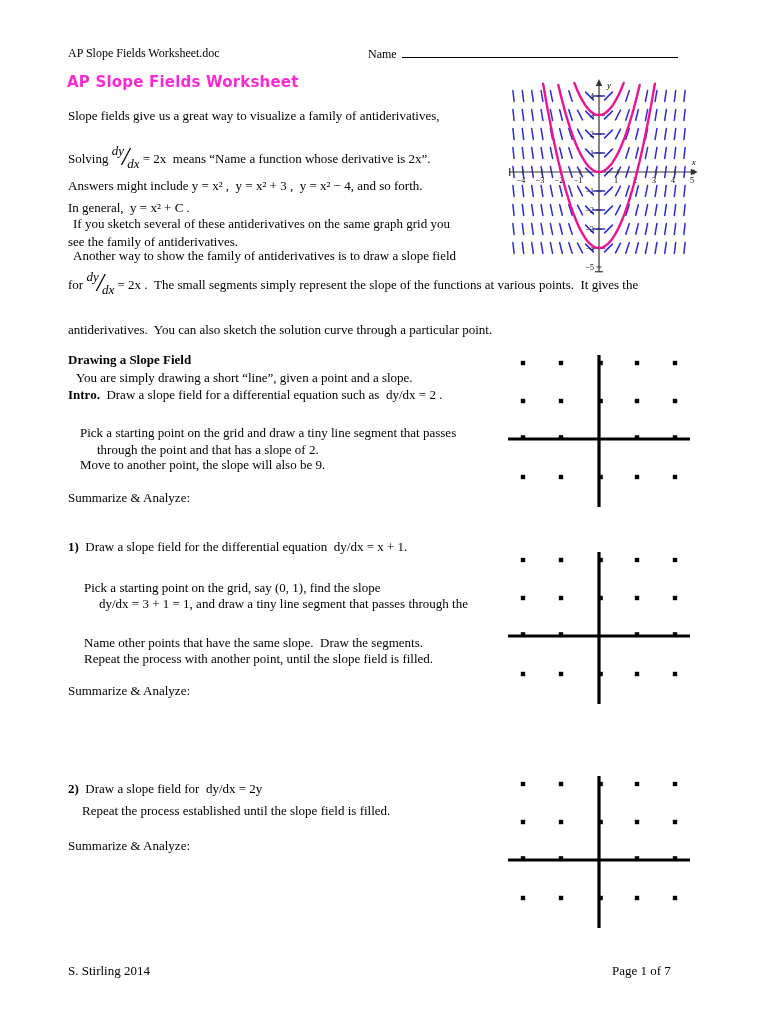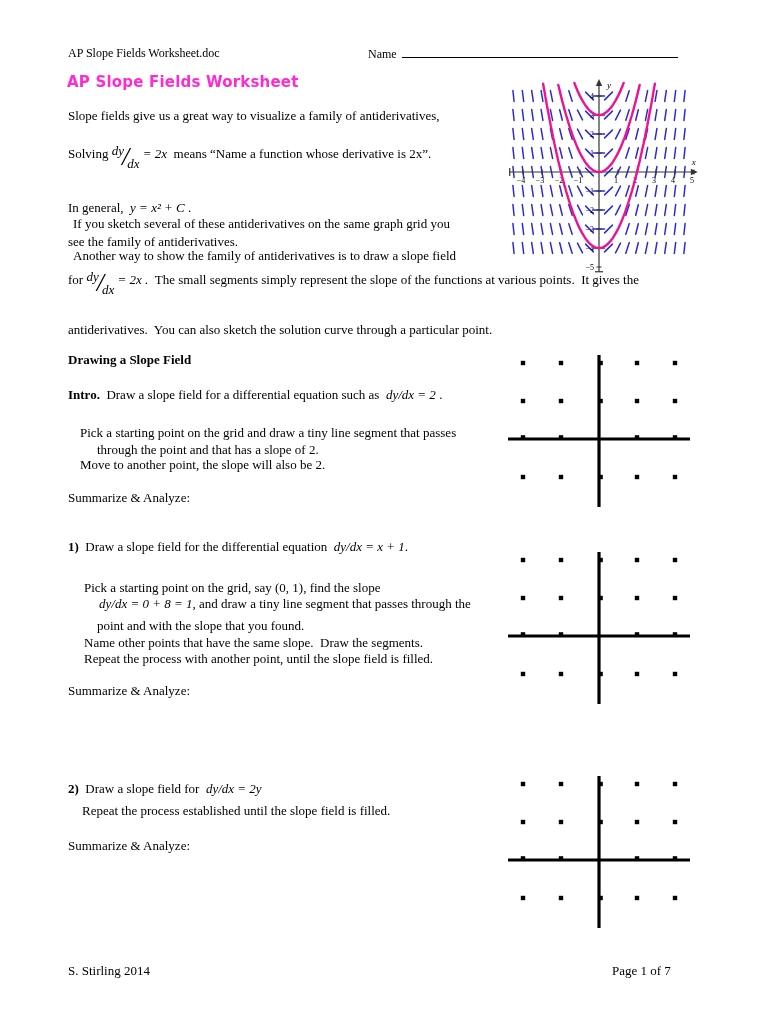--- a/index.html
+++ b/index.html
@@ -2,23 +2,23 @@
 <html><head>
 <meta charset="utf-8">
 <style>
   html,body{margin:0;padding:0}
   body{
     width:770px;height:1024px;position:relative;background:#ffffff;
     font-family:"Liberation Serif",serif;font-size:13px;color:#000;overflow:hidden;
   }
   .page{position:absolute;inset:0;background:#fff}
   .line{position:absolute;white-space:pre;line-height:19px}
-  .row{position:absolute;display:flex;align-items:center;white-space:pre}
+  .row{position:absolute;display:flex;align-items:flex-end;white-space:pre}
   .b{font-weight:bold}
-  .math{font-style:italic}
+  .math{}
   .title{
     font-family:"DejaVu Sans",sans-serif;font-weight:bold;font-size:15px;letter-spacing:.2px;
   }
   .hdr{font-size:12px}
   .name-line{display:inline-block;width:276px;border-bottom:1.4px solid #000;height:13px;margin-left:5px}
   .bigfrac{display:inline-flex;align-items:baseline;font-style:italic}
   .fnum{transform:translateY(-7px)}
   .fden{transform:translateY(6px)}
   .fslash{font-size:26px;line-height:1;margin:0 -2px;transform:translateY(3px)}
   .fig{position:absolute}
@@ -36,20 +36,21 @@
 
   <div class="line" style="left:68px;top:106px">Slope fields give us a great way to visualize a family of antiderivatives,</div>
 
   <div class="row" style="left:68px;top:141px">
     <span>Solving </span>
     <span class="bigfrac"><span class="fnum">dy</span><span class="fslash">/</span><span class="fden">dx</span></span>
     <span class="math"> = 2x </span>
     <span> means “Name a function whose derivative is 2x”.</span>
   </div>
 
+  <div class="line" style="left:68px;top:176px"><span>Answers might include </span><span class="math">y = x² ,  y = x² + 3 ,  y = x² − 4</span><span>, and so forth.</span></div>
 
   <div class="line" style="left:68px;top:198px"><span>In general,  </span><span class="math">y = x² + C</span><span> .</span></div>
 
   <div class="line" style="left:73px;top:214px">If you sketch several of these antiderivatives on the same graph grid you</div>
   <div class="line" style="left:68px;top:232px">see the family of antiderivatives.</div>
   <div class="line" style="left:73px;top:246px">Another way to show the family of antiderivatives is to draw a slope field</div>
 
   <div class="row" style="left:68px;top:267px">
     <span>for </span>
     <span class="bigfrac"><span class="fnum">dy</span><span class="fslash">/</span><span class="fden">dx</span></span>
@@ -284,29 +285,30 @@
         <text x="103" y="15.899999999999991" font-size="9px" font-style="italic" font-family="&quot;Liberation Serif&quot;,serif">y</text>
         <g stroke="#ee1390" stroke-width="2.4" fill="none" stroke-linecap="round">
           <polyline points="54.3,13.0 55.1,16.2 55.9,19.4 56.6,22.5 57.4,25.5 58.1,28.5 58.9,31.4 59.7,34.3 60.4,37.1 61.2,39.8 61.9,42.5 62.7,45.1 63.5,47.6 64.2,50.1 65.0,52.6 65.7,54.9 66.5,57.3 67.3,59.5 68.0,61.7 68.8,63.8 69.5,65.9 70.3,67.9 71.1,69.8 71.8,71.7 72.6,73.5 73.3,75.3 74.1,77.0 74.9,78.7 75.6,80.2 76.4,81.8 77.1,83.2 77.9,84.6 78.7,85.9 79.4,87.2 80.2,88.4 80.9,89.6 81.7,90.7 82.5,91.7 83.2,92.7 84.0,93.6 84.7,94.5 85.5,95.3 86.3,96.0 87.0,96.6 87.8,97.3 88.5,97.8 89.3,98.3 90.1,98.7 90.8,99.1 91.6,99.4 92.3,99.6 93.1,99.8 93.9,99.9 94.6,100.0 95.4,100.0 96.1,99.9 96.9,99.8 97.7,99.6 98.4,99.4 99.2,99.1 99.9,98.7 100.7,98.3 101.5,97.8 102.2,97.3 103.0,96.6 103.7,96.0 104.5,95.2 105.3,94.5 106.0,93.6 106.8,92.7 107.5,91.7 108.3,90.7 109.1,89.6 109.8,88.4 110.6,87.2 111.3,85.9 112.1,84.6 112.9,83.2 113.6,81.8 114.4,80.2 115.1,78.7 115.9,77.0 116.7,75.3 117.4,73.5 118.2,71.7 118.9,69.8 119.7,67.9 120.5,65.9 121.2,63.8 122.0,61.7 122.7,59.5 123.5,57.2 124.3,54.9 125.0,52.6 125.8,50.1 126.5,47.6 127.3,45.1 128.1,42.5 128.8,39.8 129.6,37.1 130.3,34.3 131.1,31.4 131.9,28.5 132.6,25.5 133.4,22.5 134.1,19.4 134.9,16.2 135.7,13.0"></polyline>
           <polyline points="70.3,10.9 71.1,12.8 71.8,14.7 72.6,16.5 73.3,18.3 74.1,20.0 74.9,21.7 75.6,23.2 76.4,24.8 77.1,26.2 77.9,27.6 78.7,28.9 79.4,30.2 80.2,31.4 80.9,32.6 81.7,33.7 82.5,34.7 83.2,35.7 84.0,36.6 84.7,37.5 85.5,38.3 86.3,39.0 87.0,39.6 87.8,40.3 88.5,40.8 89.3,41.3 90.1,41.7 90.8,42.1 91.6,42.4 92.3,42.6 93.1,42.8 93.9,42.9 94.6,43.0 95.4,43.0 96.1,42.9 96.9,42.8 97.7,42.6 98.4,42.4 99.2,42.1 99.9,41.7 100.7,41.3 101.5,40.8 102.2,40.3 103.0,39.6 103.7,39.0 104.5,38.2 105.3,37.5 106.0,36.6 106.8,35.7 107.5,34.7 108.3,33.7 109.1,32.6 109.8,31.4 110.6,30.2 111.3,28.9 112.1,27.6 112.9,26.2 113.6,24.8 114.4,23.2 115.1,21.7 115.9,20.0 116.7,18.3 117.4,16.5 118.2,14.7 118.9,12.8 119.7,10.9"></polyline>
           <polyline points="39.1,11.8 39.9,16.2 40.7,20.6 41.4,24.9 42.2,29.2 42.9,33.4 43.7,37.5 44.5,41.6 45.2,45.6 46.0,49.5 46.7,53.4 47.5,57.3 48.3,61.0 49.0,64.7 49.8,68.4 50.5,72.0 51.3,75.5 52.1,79.0 52.8,82.4 53.6,85.7 54.3,89.0 55.1,92.2 55.9,95.4 56.6,98.5 57.4,101.5 58.1,104.5 58.9,107.4 59.7,110.3 60.4,113.1 61.2,115.8 61.9,118.5 62.7,121.1 63.5,123.6 64.2,126.1 65.0,128.6 65.7,130.9 66.5,133.3 67.3,135.5 68.0,137.7 68.8,139.8 69.5,141.9 70.3,143.9 71.1,145.8 71.8,147.7 72.6,149.5 73.3,151.3 74.1,153.0 74.9,154.7 75.6,156.2 76.4,157.8 77.1,159.2 77.9,160.6 78.7,161.9 79.4,163.2 80.2,164.4 80.9,165.6 81.7,166.7 82.5,167.7 83.2,168.7 84.0,169.6 84.7,170.5 85.5,171.3 86.3,172.0 87.0,172.6 87.8,173.3 88.5,173.8 89.3,174.3 90.1,174.7 90.8,175.1 91.6,175.4 92.3,175.6 93.1,175.8 93.9,175.9 94.6,176.0 95.4,176.0 96.1,175.9 96.9,175.8 97.7,175.6 98.4,175.4 99.2,175.1 99.9,174.7 100.7,174.3 101.5,173.8 102.2,173.3 103.0,172.6 103.7,172.0 104.5,171.2 105.3,170.5 106.0,169.6 106.8,168.7 107.5,167.7 108.3,166.7 109.1,165.6 109.8,164.4 110.6,163.2 111.3,161.9 112.1,160.6 112.9,159.2 113.6,157.8 114.4,156.2 115.1,154.7 115.9,153.0 116.7,151.3 117.4,149.5 118.2,147.7 118.9,145.8 119.7,143.9 120.5,141.9 121.2,139.8 122.0,137.7 122.7,135.5 123.5,133.2 124.3,130.9 125.0,128.6 125.8,126.1 126.5,123.6 127.3,121.1 128.1,118.5 128.8,115.8 129.6,113.1 130.3,110.3 131.1,107.4 131.9,104.5 132.6,101.5 133.4,98.5 134.1,95.4 134.9,92.2 135.7,89.0 136.4,85.7 137.2,82.4 137.9,79.0 138.7,75.5 139.5,72.0 140.2,68.4 141.0,64.7 141.7,61.0 142.5,57.2 143.3,53.4 144.0,49.5 144.8,45.6 145.5,41.6 146.3,37.5 147.1,33.4 147.8,29.2 148.6,24.9 149.3,20.6 150.1,16.2 150.9,11.8"></polyline>
         </g>
       </svg>
     </div>
 
   <div class="line b" style="left:68px;top:350px">Drawing a Slope Field</div>
+  <div class="line" style="left:76px;top:368px">You are simply drawing a short “line”, given a point and a slope.</div>
   <div class="row" style="left:68px;top:387px">
     <span class="b">Intro.</span>
     <span>  Draw a slope field for a differential equation such as  </span>
     <span class="math">dy/dx = 2</span>
     <span> .</span>
   </div>
   <div class="line" style="left:80px;top:423px">Pick a starting point on the grid and draw a tiny line segment that passes</div>
   <div class="line" style="left:97px;top:440px">through the point and that has a slope of 2.</div>
-  <div class="line" style="left:80px;top:455px">Move to another point, the slope will also be 2.</div>
+  <div class="line" style="left:80px;top:455px">Move to another point, the slope will also be 9.</div>
   <div class="line" style="left:68px;top:488px">Summarize &amp; Analyze:</div>
 
   <div class="fig" style="left:496px;top:352px">
       <svg width="210" height="168">
         <line x1="12" y1="87" x2="194" y2="87" stroke="#000000" stroke-width="3.2"></line>
         <line x1="103" y1="3" x2="103" y2="155" stroke="#000000" stroke-width="3.2"></line>
         <g fill="#000000">
           <rect x="24.8" y="122.8" width="4.4" height="4.4"></rect>
           <rect x="24.8" y="83.2" width="4.4" height="4.4"></rect>
           <rect x="24.8" y="46.8" width="4.4" height="4.4"></rect>
@@ -331,24 +333,23 @@
     </div>
 
   <div class="row" style="left:68px;top:539px">
     <span class="b">1)</span>
     <span>  Draw a slope field for the differential equation  </span>
     <span class="math">dy/dx = x + 1</span>
     <span>.</span>
   </div>
   <div class="line" style="left:84px;top:578px">Pick a starting point on the grid, say (0, 1), find the slope</div>
   <div class="row" style="left:99px;top:596px">
-    <span class="math">dy/dx = 0 + 8 = 1</span>
+    <span class="math">dy/dx = 3 + 1 = 1</span>
     <span>, and draw a tiny line segment that passes through the</span>
   </div>
-  <div class="line" style="left:97px;top:616px">point and with the slope that you found.</div>
   <div class="line" style="left:84px;top:633px">Name other points that have the same slope.  Draw the segments.</div>
   <div class="line" style="left:84px;top:649px">Repeat the process with another point, until the slope field is filled.</div>
   <div class="line" style="left:68px;top:681px">Summarize &amp; Analyze:</div>
 
   <div class="fig" style="left:496px;top:549px">
       <svg width="210" height="168">
         <line x1="12" y1="87" x2="194" y2="87" stroke="#000000" stroke-width="3.2"></line>
         <line x1="103" y1="3" x2="103" y2="155" stroke="#000000" stroke-width="3.2"></line>
         <g fill="#000000">
           <rect x="24.8" y="122.8" width="4.4" height="4.4"></rect>

